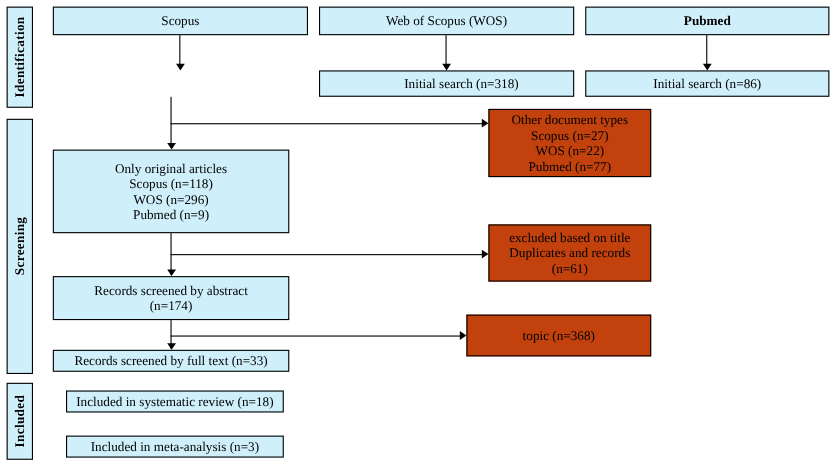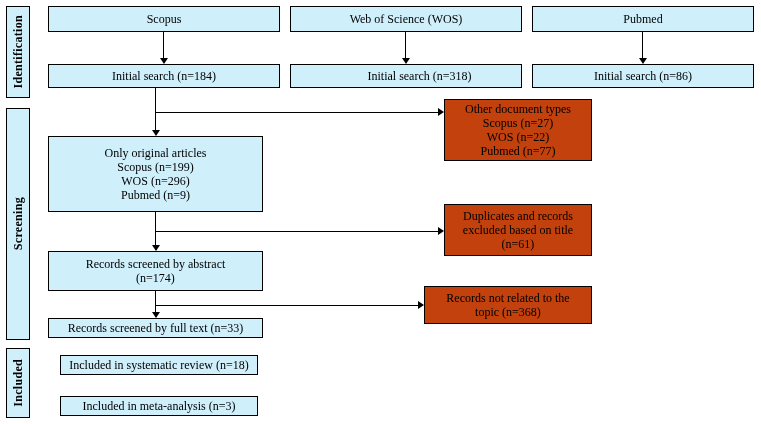--- a/index.html
+++ b/index.html
@@ -88,36 +88,33 @@
     <span>Screening</span>
   </div>
   <div class="stage" style="left:6px; top:348px; width:24px; height:70px;">
     <span>Included</span>
   </div>
 
   <div class="box" style="left:48px; top:6px; width:232px; height:26px;">
     <span class="ln">Scopus</span>
   </div>
   <div class="box" style="left:290px; top:6px; width:232px; height:26px;">
-    <span class="ln">Web of Science (WOS)</span>
+    <span class="ln">Web of Scopus (WOS)</span>
   </div>
-  <div class="box" style="left:532px; top:6px; width:222px; height:26px;">
+  <div class="box" style="left:532px; top:6px; width:222px; height:26px;font-weight:bold;">
     <span class="ln">Pubmed</span>
   </div>
 
   <div class="line vline" style="left:163px; top:32px; height:28px;"></div>
   <div class="arrow-down" style="left:160px; top:58px;"></div>
   <div class="line vline" style="left:405px; top:32px; height:28px;"></div>
   <div class="arrow-down" style="left:402px; top:58px;"></div>
   <div class="line vline" style="left:642px; top:32px; height:28px;"></div>
   <div class="arrow-down" style="left:639px; top:58px;"></div>
 
-  <div class="box" style="left:48px; top:64px; width:232px; height:24px;">
-    <span class="ln">Initial  search (n=184)</span>
-  </div>
   <div class="box" style="left:290px; top:64px; width:232px; height:24px;padding-left:27px;">
     <span class="ln">Initial  search (n=318)</span>
   </div>
   <div class="box" style="left:532px; top:64px; width:222px; height:24px;">
     <span class="ln">Initial  search (n=86)</span>
   </div>
 
   <div class="line vline" style="left:155px; top:88px; height:46px;"></div>
   <div class="arrow-down" style="left:152px; top:130px;"></div>
   <div class="line hline" style="left:155px; top:112px; width:287px;"></div>
@@ -125,48 +122,47 @@
 
   <div class="box white" style="left:444px; top:99px; width:148px; height:62px;">
     <span class="ln">Other document  types</span>
     <span class="ln">Scopus (n=27)</span>
     <span class="ln">WOS (n=22)</span>
     <span class="ln">Pubmed (n=77)</span>
   </div>
 
   <div class="box" style="left:48px; top:136px; width:215px; height:76px;">
     <span class="ln">Only original articles</span>
-    <span class="ln">Scopus (n=199)</span>
+    <span class="ln">Scopus (n=118)</span>
     <span class="ln">WOS (n=296)</span>
     <span class="ln">Pubmed (n=9)</span>
   </div>
 
   <div class="line vline" style="left:155px; top:212px; height:38px;"></div>
   <div class="arrow-down" style="left:152px; top:245px;"></div>
   <div class="line hline" style="left:155px; top:231px; width:287px;"></div>
   <div class="arrow-right" style="left:438px; top:227px;"></div>
 
   <div class="box white" style="left:444px; top:204px; width:148px; height:52px;">
+    <span class="ln">excluded based on title</span>
     <span class="ln">Duplicates  and records</span>
-    <span class="ln">excluded based on title</span>
     <span class="ln">(n=61)</span>
   </div>
 
   <div class="box" style="left:48px; top:251px; width:215px; height:40px;">
     <span class="ln">Records screened by abstract</span>
     <span class="ln">(n=174)</span>
   </div>
 
   <div class="line vline" style="left:155px; top:291px; height:26px;"></div>
   <div class="arrow-down" style="left:152px; top:312px;"></div>
   <div class="line hline" style="left:155px; top:305px; width:267px;"></div>
   <div class="arrow-right" style="left:418px; top:301px;"></div>
 
   <div class="box white" style="left:424px; top:286px; width:168px; height:38px;">
-    <span class="ln">Records not related to the</span>
     <span class="ln">topic (n=368)</span>
   </div>
 
   <div class="box" style="left:48px; top:318px; width:215px; height:20px;">
     <span class="ln">Records screened by full  text (n=33)</span>
   </div>
 
   <div class="box" style="left:60px; top:355px; width:198px; height:20px;">
     <span class="ln">Included in systematic review (n=18)</span>
   </div>

